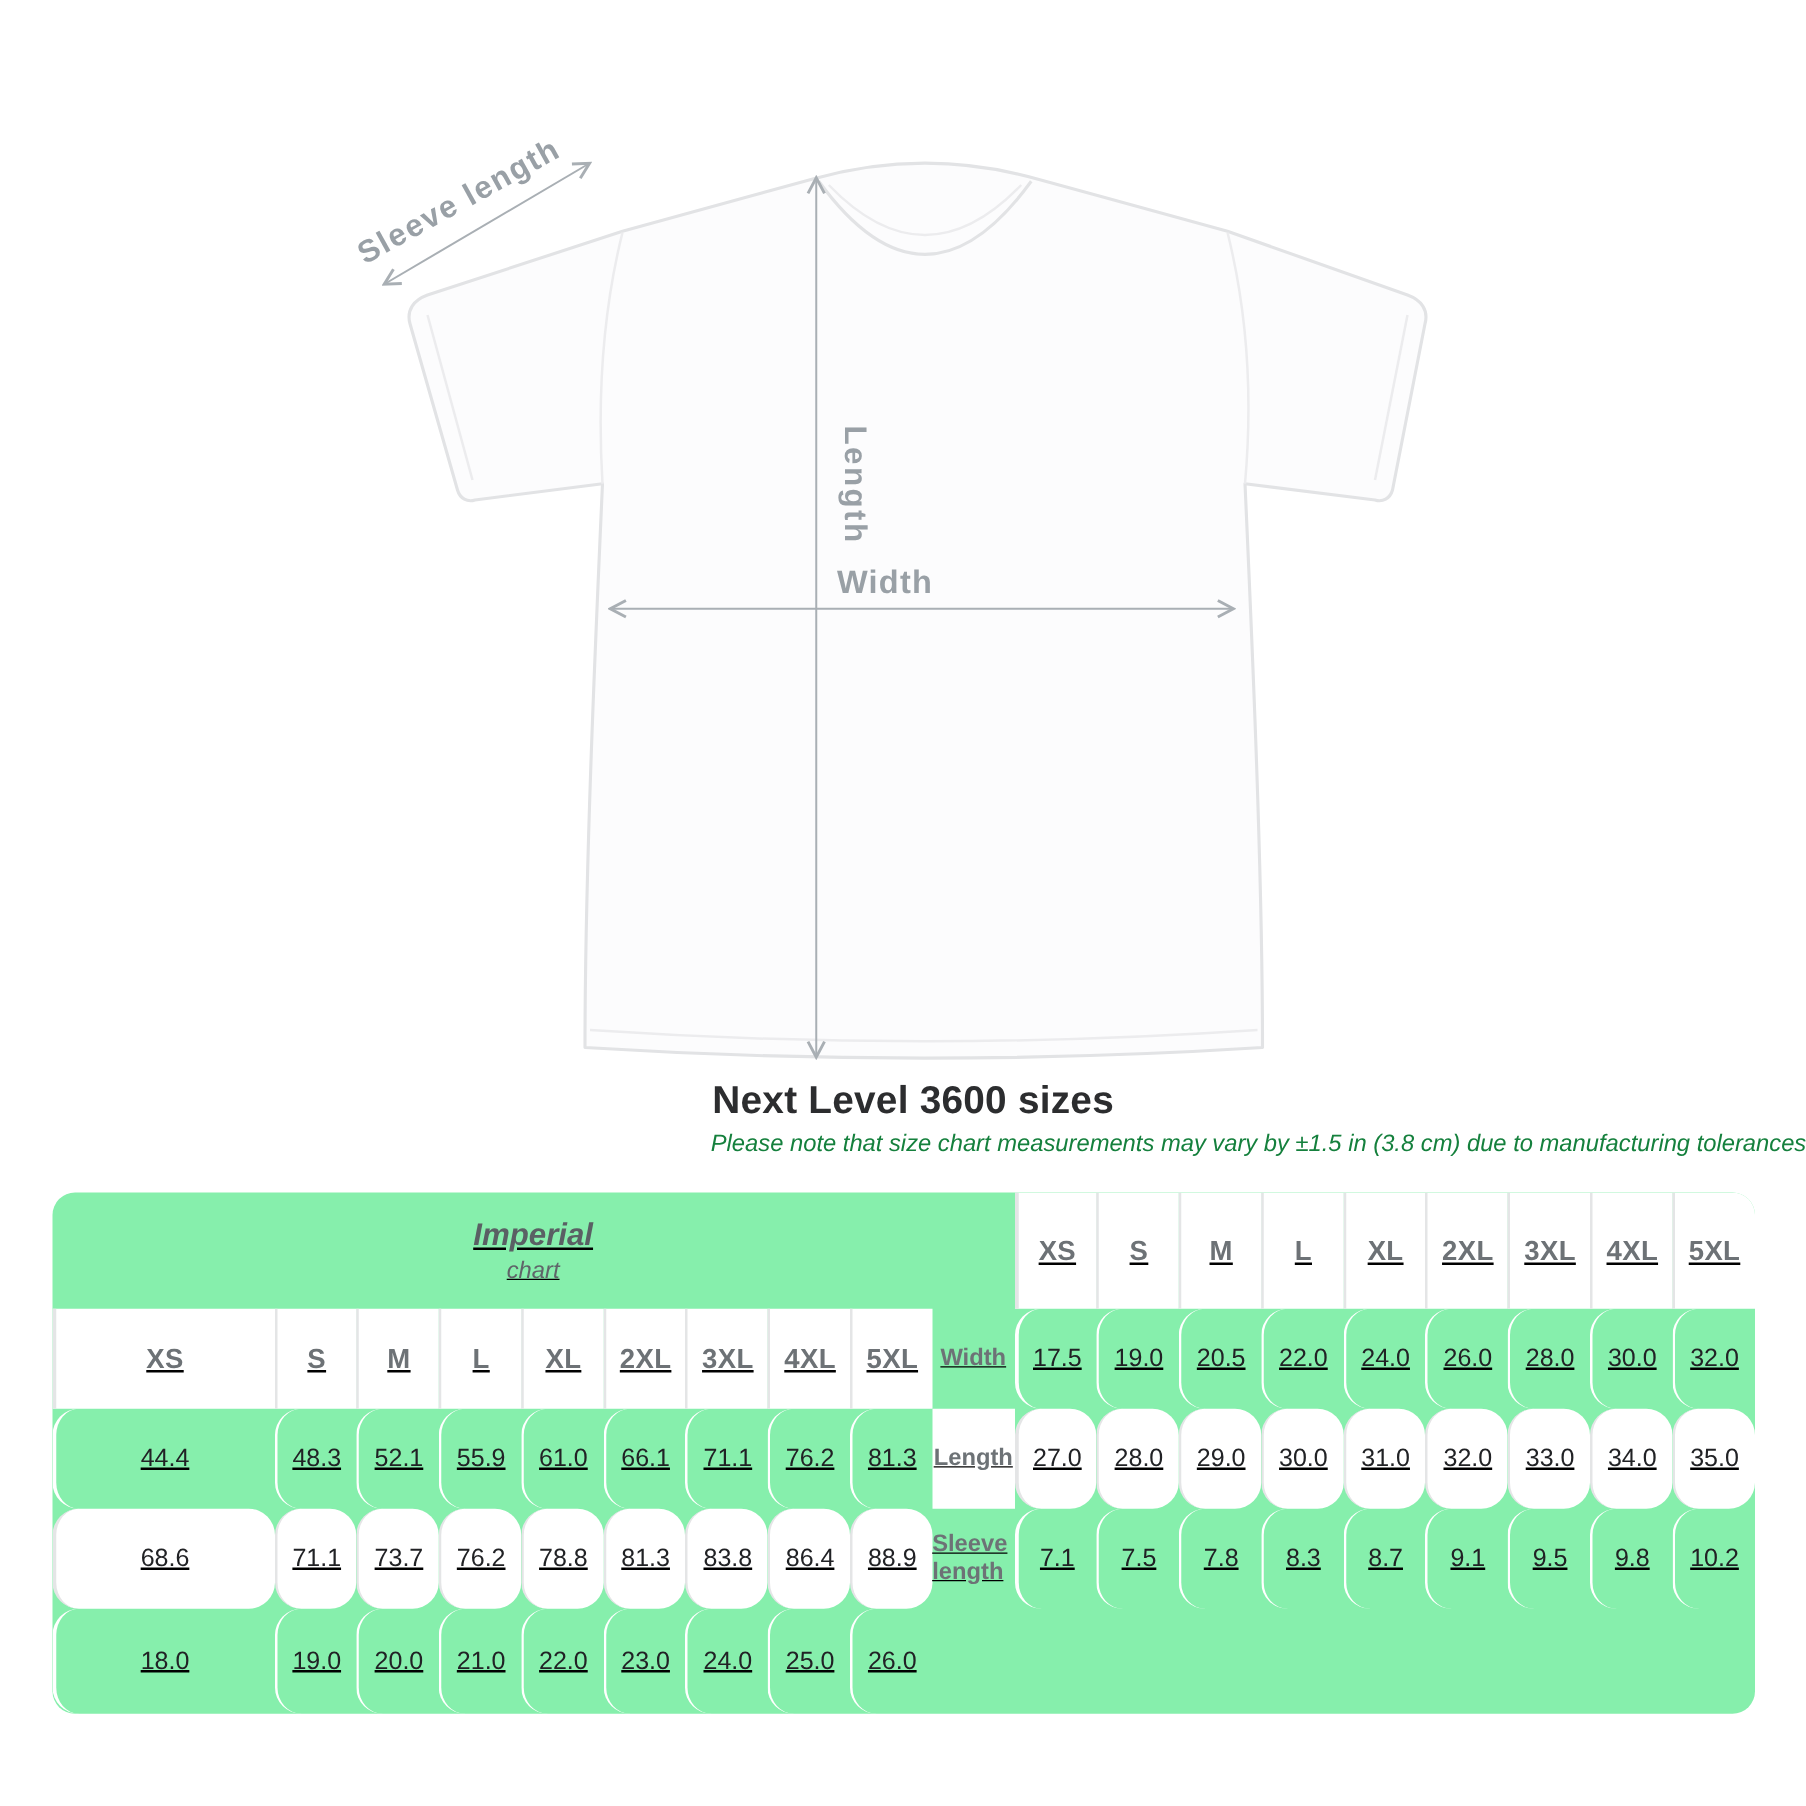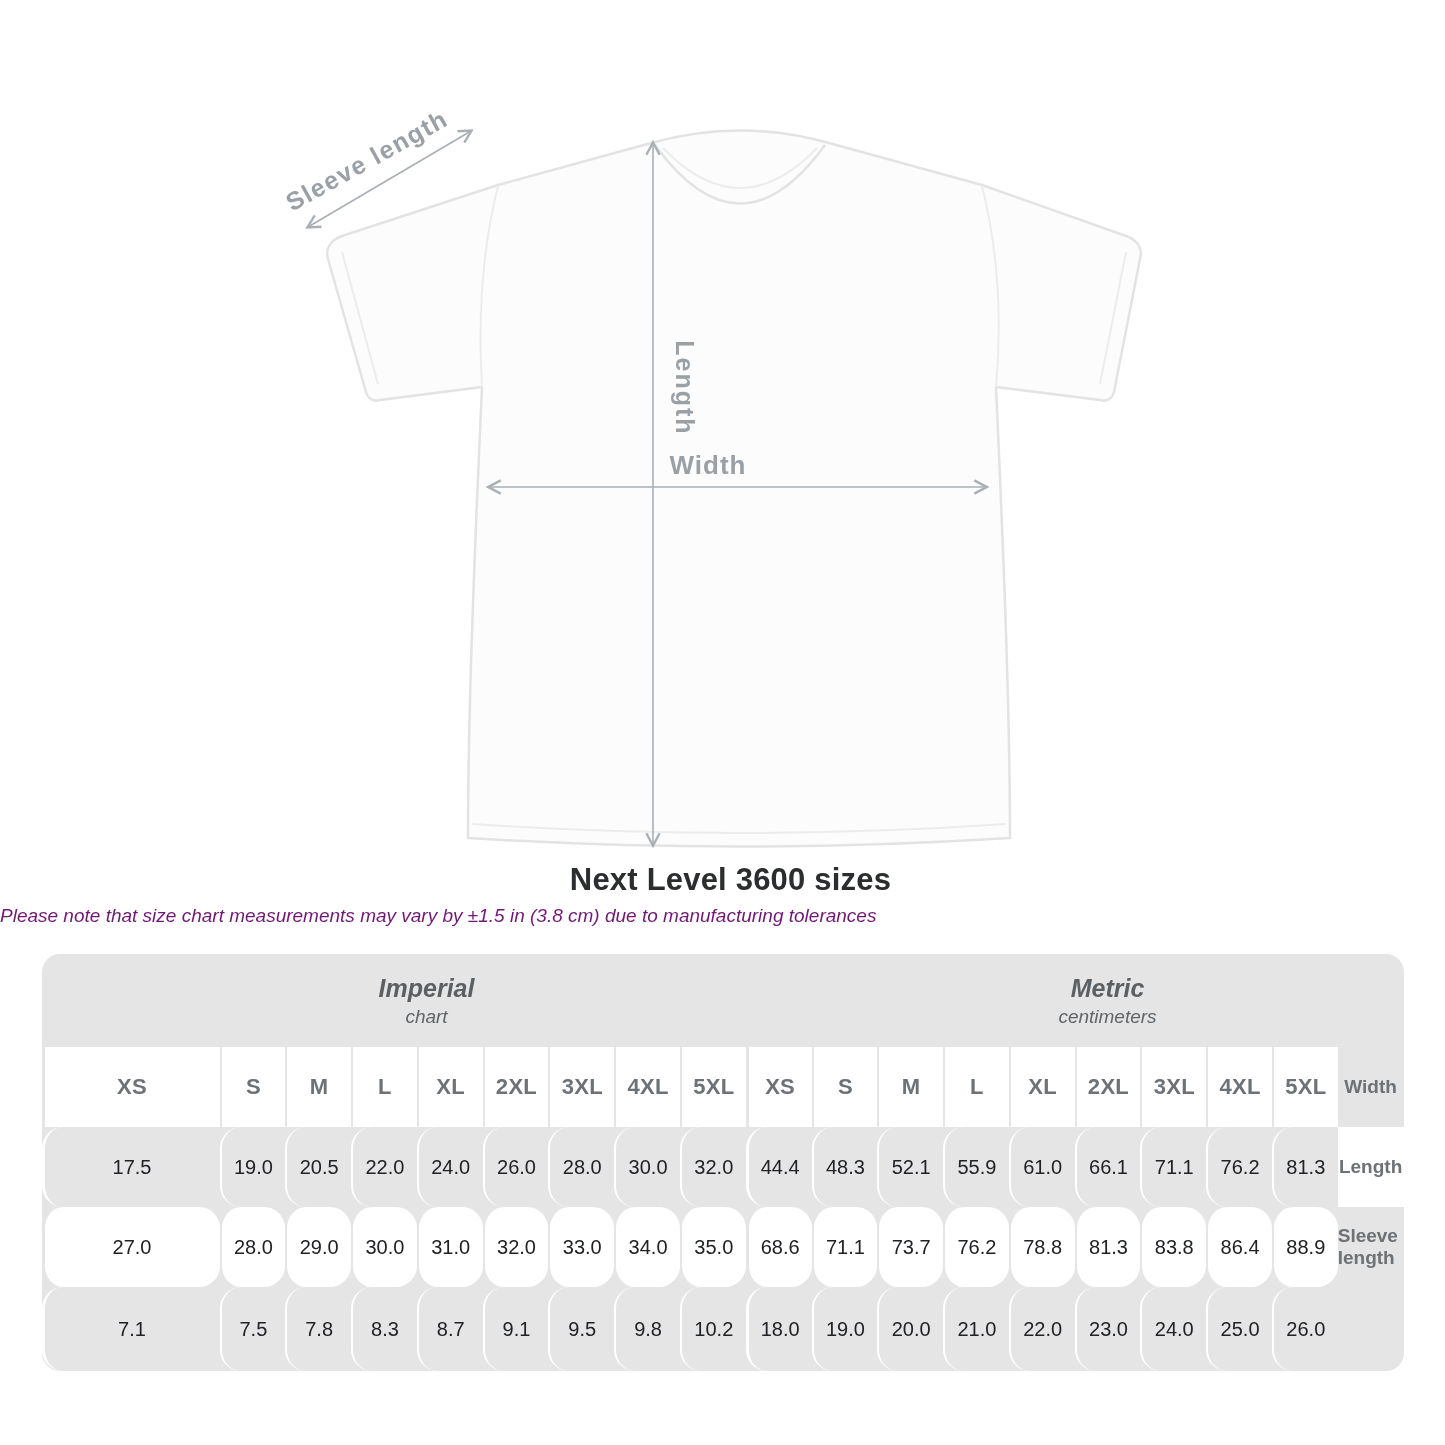--- a/index.html
+++ b/index.html
@@ -12,31 +12,32 @@
   
   .diagram{position:relative;width:1445px;height:860px;}
   .diagram svg{display:block;}
 
   
   .title{
     text-align:center;font-size:31px;font-weight:bold;color:#2c2d2f;
     margin:2px 0 0 16px;letter-spacing:.2px;
   }
   .subtitle{
-    text-align:left;font-size:19px;font-style:italic;color:#701a75;
+    text-align:right;font-size:19px;font-style:italic;color:#15803d;
     margin-top:7px;
   }
 
   
   .table{
     width:1362px;margin:27px auto 0 auto;
-    background:#e5e5e5;border-radius:18px;overflow:hidden;
+    background:#86efac;border-radius:18px;overflow:hidden;
     display:grid;
     grid-template-columns:178px repeat(18,1fr);
     grid-template-rows:93px 80px 80px 80px 84px;
+    text-decoration:underline;
   }
   .ghead{grid-row:1;display:flex;flex-direction:column;align-items:center;justify-content:center;gap:3px;}
   .gh-imperial{grid-column:1/11;}
   .gh-metric{grid-column:11/20;}
   .gh-title{font-size:25px;font-weight:bold;font-style:italic;color:#5a6064;}
   .gh-sub{font-size:19px;font-style:italic;color:#5f6569;}
 
   .c{display:flex;align-items:center;justify-content:center;}
   .w{background:#ffffff;}
   .g{background:transparent;}
@@ -101,24 +102,20 @@
   </svg>
 </div>
 
 <div class="title">Next Level 3600 sizes</div>
 <div class="subtitle">Please note that size chart measurements may vary by ±1.5 in (3.8 cm) due to manufacturing tolerances</div>
 
 <div class="table" id="grid">
   <div class="ghead gh-imperial">
     <div class="gh-title">Imperial</div>
     <div class="gh-sub">chart</div>
-  </div>
-  <div class="ghead gh-metric">
-    <div class="gh-title">Metric</div>
-    <div class="gh-sub">centimeters</div>
   </div>
 
     <div class="c w szh gs">XS</div>
     <div class="c w szh sp">S</div>
     <div class="c w szh sp">M</div>
     <div class="c w szh sp">L</div>
     <div class="c w szh sp">XL</div>
     <div class="c w szh sp">2XL</div>
     <div class="c w szh sp">3XL</div>
     <div class="c w szh sp">4XL</div>

